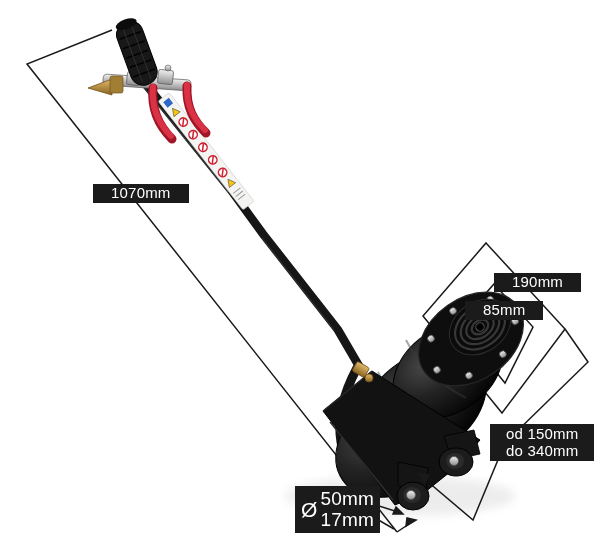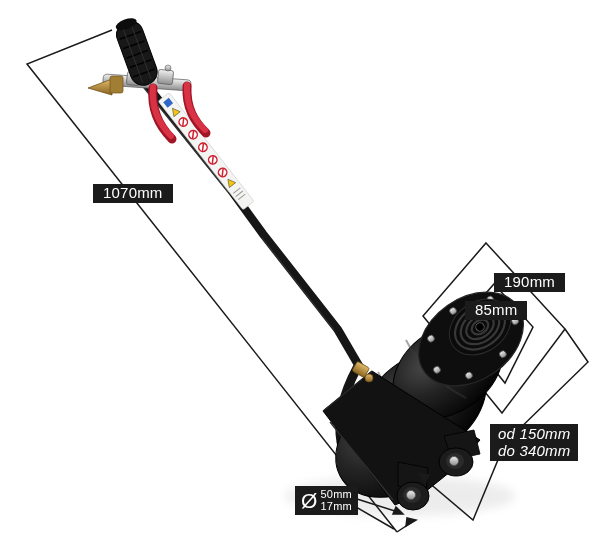--- a/index.html
+++ b/index.html
@@ -3,27 +3,27 @@
 <meta charset="utf-8">
 <style>
   html,body{margin:0;padding:0;background:#fff;}
   .stage{
     position:relative;width:600px;height:550px;background:#ffffff;
     font-family:"Liberation Sans",sans-serif;overflow:hidden;
   }
   .stage svg{position:absolute;left:0;top:0;}
   .dim{
     position:absolute;background:#1b1b1b;color:#fff;
-    font-size:15px;line-height:1.1;padding:1px 10px;white-space:nowrap;
+    font-size:15px;line-height:1.1;padding:1px 18px;white-space:nowrap;
     letter-spacing:.2px;
   }
-  .dim-range{display:flex;flex-direction:column;padding:2px 8px;font-size:15px;font-style:italic;}
+  .dim-range{display:flex;flex-direction:column;padding:2px 16px;font-size:15px;}
   .dim-wheel{display:flex;align-items:center;gap:3px;padding:2px 6px;}
   .dim-wheel .dia{font-size:21px;line-height:1;font-weight:400;}
-  .dim-wheel .stack{display:flex;flex-direction:column;font-size:11px;line-height:1.12;}
+  .dim-wheel .stack{display:flex;flex-direction:column;font-size:19px;line-height:1.12;}
 </style>
 </head>
 <body>
 
 <div class="stage">
 
   <svg width="600" height="550" viewBox="0 0 600 550">
     <defs>
       <radialGradient id="gB" cx="38%" cy="30%" r="78%">
         <stop offset="0%" stop-color="#4a4a4a"></stop>

